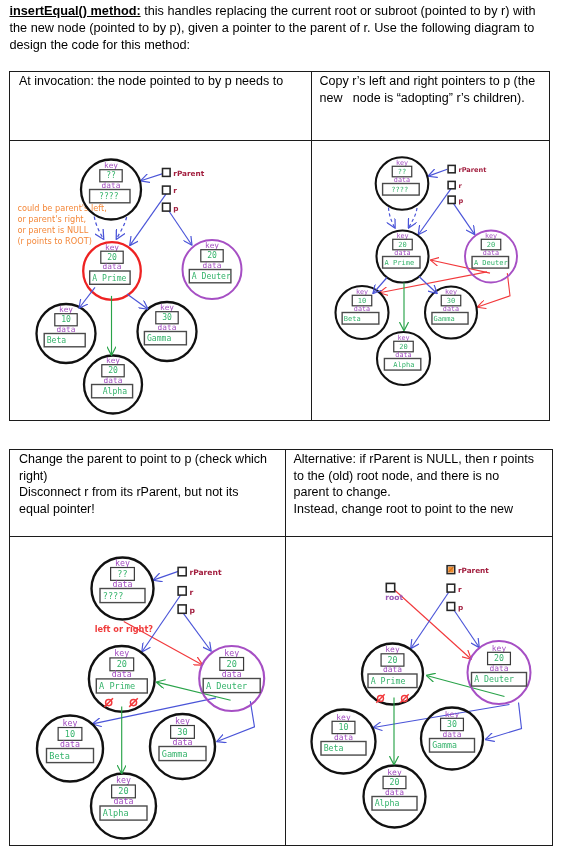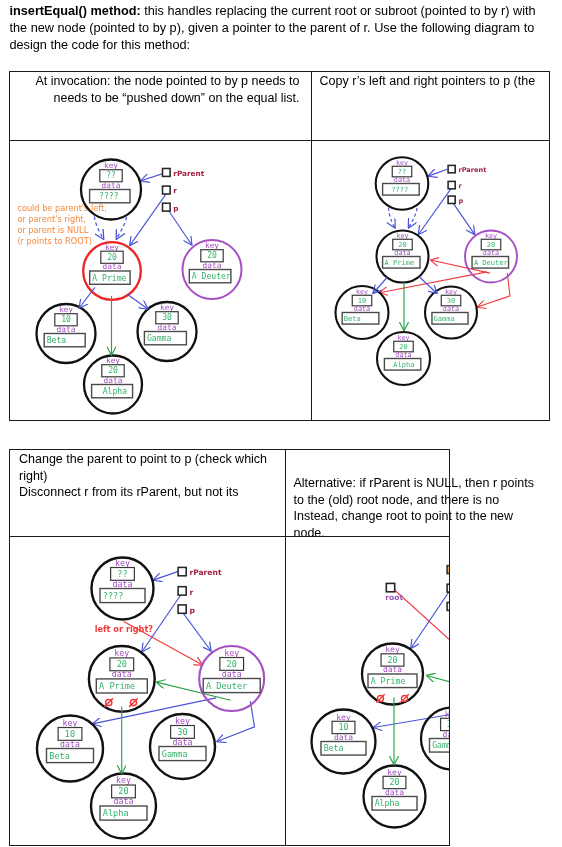--- a/index.html
+++ b/index.html
@@ -1,31 +1,31 @@
 <!DOCTYPE html>
 <html><head>
 <meta charset="utf-8">
 <title>insertEqual</title>
 <style>
   html,body{margin:0;padding:0;background:#fff;}
   body{width:562px;height:847px;font-family:"Liberation Sans",sans-serif;-webkit-font-smoothing:antialiased;}
   #page{position:relative;width:562px;height:847px;overflow:hidden;background:#fff;}
   .intro{position:absolute;left:9.5px;top:3px;width:535px;font-size:12.7px;line-height:17px;color:#000;}
-  .intro b{font-weight:bold;}
+  .intro b{font-weight:bold;text-decoration:underline;}
   .tbl{position:absolute;border:1.3px solid #1c1c1c;box-sizing:border-box;}
   #tbl1{left:9px;top:70.5px;width:541px;height:350px;}
-  #tbl2{left:9px;top:448.5px;width:441px;height:397px;}
+  #tbl2{left:9px;top:448.5px;width:544px;height:397px;}
   .hline{position:absolute;left:0;right:0;height:0;border-top:1.3px solid #1c1c1c;}
   .vline{position:absolute;top:0;bottom:0;width:0;border-left:1.3px solid #1c1c1c;}
   .cap{position:absolute;top:0;font-size:12.5px;line-height:16.5px;color:#000;}
   .capline{white-space:pre;}
-  #tbl1 .cap-l{left:0;width:299.5px;padding:1.5px 10px 0 9px;box-sizing:border-box;text-align:right;}
+  #tbl1 .cap-l{left:0;width:299.5px;padding:1.5px 10px 0 9px;box-sizing:border-box;}
   #tbl1 .cap-r{left:301.5px;width:237.5px;padding:1.5px 8px 0 8px;box-sizing:border-box;}
   #tbl2 .cap-l{left:0;width:273.5px;padding:1.5px 10px 0 9px;box-sizing:border-box;}
-  #tbl2 .cap-r{left:275.5px;width:263.5px;padding:1.5px 18px 0 8px;box-sizing:border-box;margin-top:24px;}
+  #tbl2 .cap-r{left:275.5px;width:263.5px;padding:1.5px 18px 0 8px;box-sizing:border-box;}
   .diagram{position:absolute;overflow:hidden;}
   .nd-key,.nd-data{font-family:"DejaVu Sans Mono","Liberation Mono",monospace;font-size:7.8px;fill:#a24cc0;}
   .nd-val{font-family:"DejaVu Sans Mono","Liberation Mono",monospace;font-size:8.1px;fill:#35b36b;}
   .ptr-lbl{font-family:"DejaVu Sans","Liberation Sans",sans-serif;font-size:7.3px;font-weight:bold;fill:#a32040;}
   .note-or{font-family:"DejaVu Sans","Liberation Sans",sans-serif;font-size:8.2px;fill:#f4883a;}
   .note-rd{font-family:"DejaVu Sans","Liberation Sans",sans-serif;font-size:8.2px;font-weight:bold;fill:#f03c3c;}
   .note-rt{font-family:"DejaVu Sans","Liberation Sans",sans-serif;font-size:7.6px;font-weight:bold;fill:#9b59b6;}
   #tbl1 .diag-l{left:0;top:69px;width:299px;bottom:0;}
   #tbl1 .diag-r{left:301px;top:69px;right:0;bottom:0;}
   #tbl2 .diag-l{left:0;top:87px;width:273.5px;bottom:0;}
@@ -36,24 +36,24 @@
 <body>
 
 <div id="page">
   <div class="intro">
     <b>insertEqual() method:</b><span> this handles replacing the current root or subroot (pointed to by r) with the new node (pointed to by p), given a pointer to the parent of r. Use the following diagram to design the code for this method:</span>
   </div>
 
   <div class="tbl" id="tbl1">
     <div class="cap cap-l">
         <div class="capline">At invocation: the node pointed to by p needs to</div>
-        <div class="capline">needs to be “pushed down” on the equal list.</div>
       </div>
     <div class="cap cap-r">
         <div class="capline">Copy r’s left and right pointers to p (the</div>
+        <div class="capline">new   node is “adopting” r’s children).</div>
       </div>
     <div class="hline" style="top:68px"></div>
     <div class="vline" style="left:300.5px"></div>
     <div class="diagram diag-l">
         <svg width="299" height="280" viewBox="0 0 299 280">
           <defs>
             <marker id="ah-4a54d8" viewBox="0 0 10 10" refX="9.1" refY="5" markerWidth="8.2" markerHeight="8.2" orient="auto-start-reverse" marker-units="userSpaceOnUse">
               <path d="M0.6 0.4L9.5 5L0.6 9.6" fill="none" stroke="#4a54d8" stroke-width="1.25" stroke-linecap="round" stroke-linejoin="round"></path>
             </marker>
             <marker id="ah-f2393c" viewBox="0 0 10 10" refX="9.1" refY="5" markerWidth="8.2" markerHeight="8.2" orient="auto-start-reverse" marker-units="userSpaceOnUse">
@@ -241,26 +241,27 @@
           </g>
         </svg>
       </div>
   </div>
 
   <div class="tbl" id="tbl2">
     <div class="cap cap-l">
         <div class="capline">Change the parent to point to p (check which</div>
         <div class="capline">right)</div>
         <div class="capline">Disconnect r from its rParent, but not its</div>
+        <div class="capline">equal pointer!</div>
       </div>
     <div class="cap cap-r">
         <div class="capline">Alternative: if rParent is NULL, then r points</div>
         <div class="capline">to the (old) root node, and there is no</div>
+        <div class="capline">parent to change.</div>
         <div class="capline">Instead, change root to point to the new</div>
-        <div class="capline">node.</div>
       </div>
     <div class="hline" style="top:86px"></div>
     <div class="vline" style="left:274.5px"></div>
     <div class="diagram diag-l">
         <svg width="273" height="310" viewBox="0 0 273 310">
           <defs>
             <marker id="ah-4a54d8" viewBox="0 0 10 10" refX="9.1" refY="5" markerWidth="8.2" markerHeight="8.2" orient="auto-start-reverse" marker-units="userSpaceOnUse">
               <path d="M0.6 0.4L9.5 5L0.6 9.6" fill="none" stroke="#4a54d8" stroke-width="1.25" stroke-linecap="round" stroke-linejoin="round"></path>
             </marker>
             <marker id="ah-f2393c" viewBox="0 0 10 10" refX="9.1" refY="5" markerWidth="8.2" markerHeight="8.2" orient="auto-start-reverse" marker-units="userSpaceOnUse">

